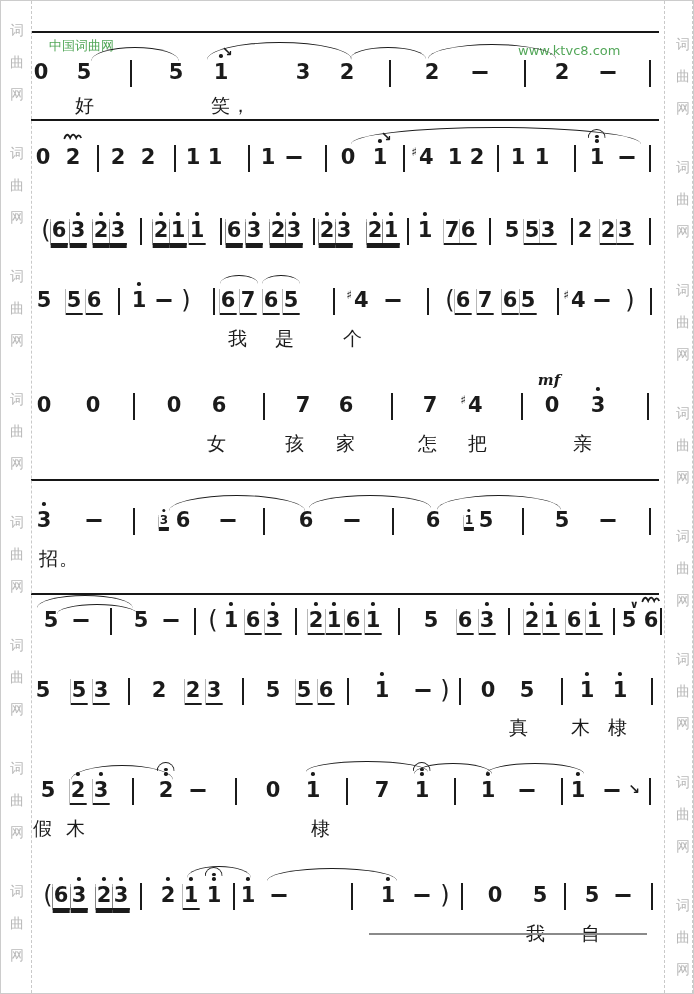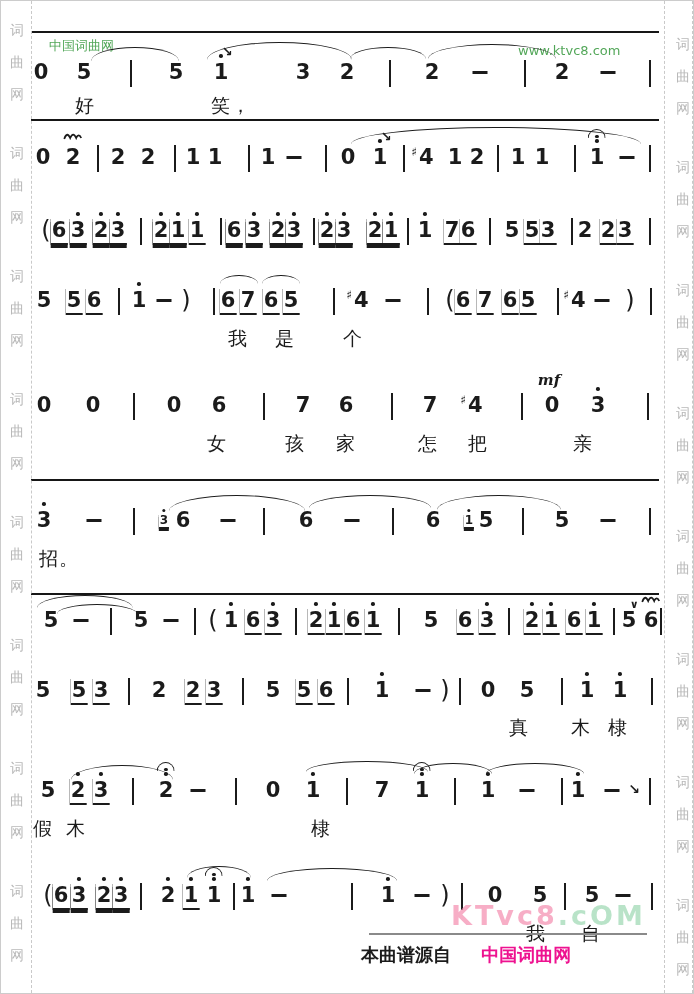--- a/index.html
+++ b/index.html
@@ -384,25 +384,18 @@
       <span class="side-char" style="left: 675px; top: 774px; color: rgb(185, 185, 185);">词</span>
       <span class="side-char" style="left: 675px; top: 806px; color: rgb(185, 185, 185);">曲</span>
       <span class="side-char" style="left: 675px; top: 838px; color: rgb(185, 185, 185);">网</span>
       <span class="side-char" style="left: 675px; top: 897px; color: rgb(185, 185, 185);">词</span>
       <span class="side-char" style="left: 675px; top: 929px; color: rgb(185, 185, 185);">曲</span>
       <span class="side-char" style="left: 675px; top: 961px; color: rgb(185, 185, 185);">网</span>
     </div>
 
   <div id="dyn" style="left: 548px; top: 370px;">mf</div>
 
-  <div id="brand">
-    <span id="brand-pink" style="color: rgb(244, 143, 177);">KTvc8</span><span id="brand-mint" style="color: rgb(159, 217, 180);">.cOM</span>
-  </div>
 
   <div id="footer-rule"></div>
-  <div id="footer">
-    <span style="color: rgb(27, 27, 27);">本曲谱源自</span>
-    <span class="site" style="color: rgb(238, 18, 144);">中国词曲网</span>
-  </div>
 <div class="vdash" style="left: 30px;"></div>
     <div class="vdash" style="left: 663px;"></div>
     <div class="vdash" style="left: 691px;"></div>
   </div>
 
 </body></html>

